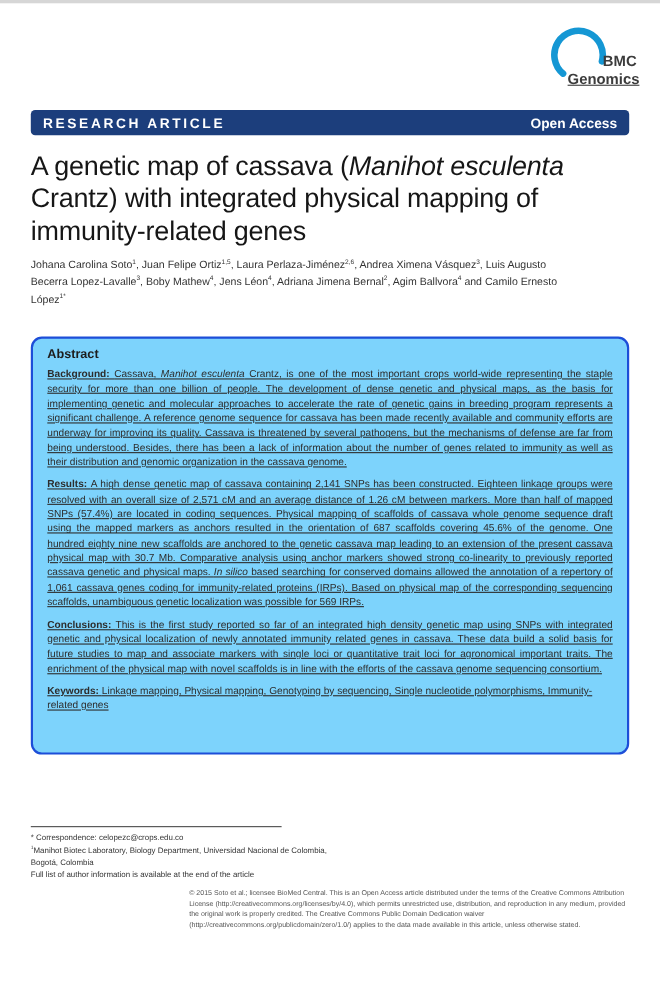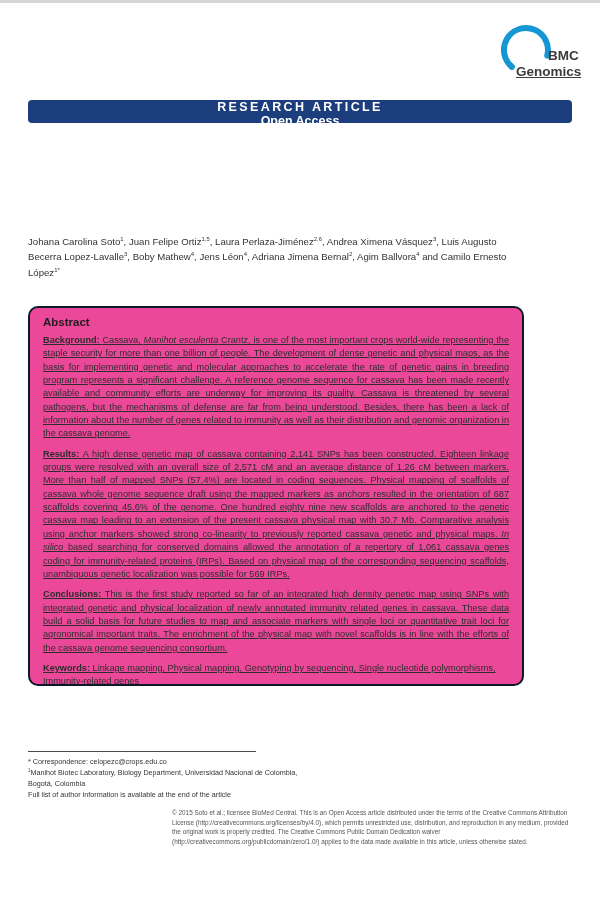--- a/index.html
+++ b/index.html
@@ -16,22 +16,22 @@
 
   .banner{position:absolute;left:28px;top:100px;width:544px;height:23px;border-radius:4px;
           display:flex;justify-content:space-between;align-items:center;padding:0 11px;box-sizing:border-box;}
   .banner .left{color:#fff;font-weight:700;font-size:12.5px;letter-spacing:2.4px;}
   .banner .right{color:#fff;font-weight:700;font-size:12.5px;}
 
   .title{position:absolute;left:28px;top:137px;width:548px;font-size:24.5px;line-height:1.2;
          color:#161616;font-weight:400;letter-spacing:-0.2px;}
   .authors{position:absolute;left:28px;top:234px;width:492px;font-size:9.6px;line-height:1.6;color:#333;}
 
-  .abstract-box{position:absolute;left:28px;top:306px;width:496px;height:380px;box-sizing:border-box;
-                border:2px solid #0f172a;border-radius:10px;background:#ec4899;padding:8px 13px;overflow:hidden;}
+  .abstract-box{position:absolute;left:28px;top:306px;width:544px;height:380px;box-sizing:border-box;
+                border:2px solid #1d4ed8;border-radius:10px;background:#7dd3fc;padding:8px 13px;overflow:hidden;}
   .abstract-box h2{margin:0 0 6px 0;font-size:11.5px;font-weight:700;color:#1d1d1d;}
   .abstract-box p{margin:0 0 7px 0;font-size:9.2px;line-height:1.45;text-align:justify;color:#2d2d2d;text-decoration:underline;}
   .abstract-box p.keywords{text-align:left;margin-bottom:0;}
 
   .foot-rule{position:absolute;left:28px;top:751px;width:228px;border-top:1px solid #4a4a4a;}
   .footnotes{position:absolute;left:28px;top:756px;width:272px;font-size:7.2px;line-height:1.55;color:#333;}
   .footnotes .email{color:#333;}
 
   .pub-logo{position:absolute;left:26px;top:808px;display:flex;align-items:center;}
   .pub-logo svg{margin-right:6px;}
@@ -47,25 +47,26 @@
 
 
   <div class="bmc-logo">
     <svg width="70" height="50" viewBox="0 0 70 50">
       <path d="M 19.9 42.9 A 22 22 0 1 1 55.2 31.7" fill="none" stroke="#1597d4" stroke-width="6" stroke-linecap="round"></path>
     </svg>
     <span class="l1">BMC</span>
     <span class="l2">Genomics</span>
   </div>
 
-  <div class="banner" style="background:#1c3e7c;flex-direction:column;">
+  <div class="banner" style="background:#1c3e7c;">
     <span class="left">RESEARCH ARTICLE</span>
     <span class="right">Open Access</span>
   </div>
 
+  <h1 class="title" style="margin:0;"><span>A genetic map of cassava (</span><span style="font-style: italic;">Manihot esculenta</span><span> Crantz) with integrated physical mapping of immunity-related genes</span></h1>
 
   <div class="authors"><span>Johana Carolina Soto</span><sup>1</sup><span>, Juan Felipe Ortiz</span><sup>1,5</sup><span>, Laura Perlaza-Jiménez</span><sup>2,6</sup><span>, Andrea Ximena Vásquez</span><sup>3</sup><span>, Luis Augusto Becerra Lopez-Lavalle</span><sup>3</sup><span>, Boby Mathew</span><sup>4</sup><span>, Jens Léon</span><sup>4</sup><span>, Adriana Jimena Bernal</span><sup>2</sup><span>, Agim Ballvora</span><sup>4</sup><span> and Camilo Ernesto López</span><sup>1*</sup></div>
 
   <div class="abstract-box">
     <h2>Abstract</h2>
     <p><span style="font-weight: 700;">Background: </span><span>Cassava, </span><span style="font-style: italic;">Manihot esculenta</span><span> Crantz, is one of the most important crops world-wide representing the staple security for more than one billion of people. The development of dense genetic and physical maps, as the basis for implementing genetic and molecular approaches to accelerate the rate of genetic gains in breeding program represents a significant challenge. A reference genome sequence for cassava has been made recently available and community efforts are underway for improving its quality. Cassava is threatened by several pathogens, but the mechanisms of defense are far from being understood. Besides, there has been a lack of information about the number of genes related to immunity as well as their distribution and genomic organization in the cassava genome.</span></p>
     <p><span style="font-weight: 700;">Results: </span><span>A high dense genetic map of cassava containing 2,141 SNPs has been constructed. Eighteen linkage groups were resolved with an overall size of 2,571 cM and an average distance of 1.26 cM between markers. More than half of mapped SNPs (57.4%) are located in coding sequences. Physical mapping of scaffolds of cassava whole genome sequence draft using the mapped markers as anchors resulted in the orientation of 687 scaffolds covering 45.6% of the genome. One hundred eighty nine new scaffolds are anchored to the genetic cassava map leading to an extension of the present cassava physical map with 30.7 Mb. Comparative analysis using anchor markers showed strong co-linearity to previously reported cassava genetic and physical maps. </span><span style="font-style: italic;">In silico</span><span> based searching for conserved domains allowed the annotation of a repertory of 1,061 cassava genes coding for immunity-related proteins (IRPs). Based on physical map of the corresponding sequencing scaffolds, unambiguous genetic localization was possible for 569 IRPs.</span></p>
     <p><span style="font-weight: 700;">Conclusions: </span><span>This is the first study reported so far of an integrated high density genetic map using SNPs with integrated genetic and physical localization of newly annotated immunity related genes in cassava. These data build a solid basis for future studies to map and associate markers with single loci or quantitative trait loci for agronomical important traits. The enrichment of the physical map with novel scaffolds is in line with the efforts of the cassava genome sequencing consortium.</span></p>
     <p class="keywords"><span style="font-weight: 700;">Keywords: </span><span>Linkage mapping, Physical mapping, Genotyping by sequencing, Single nucleotide polymorphisms, Immunity-related genes</span></p>
   </div>

